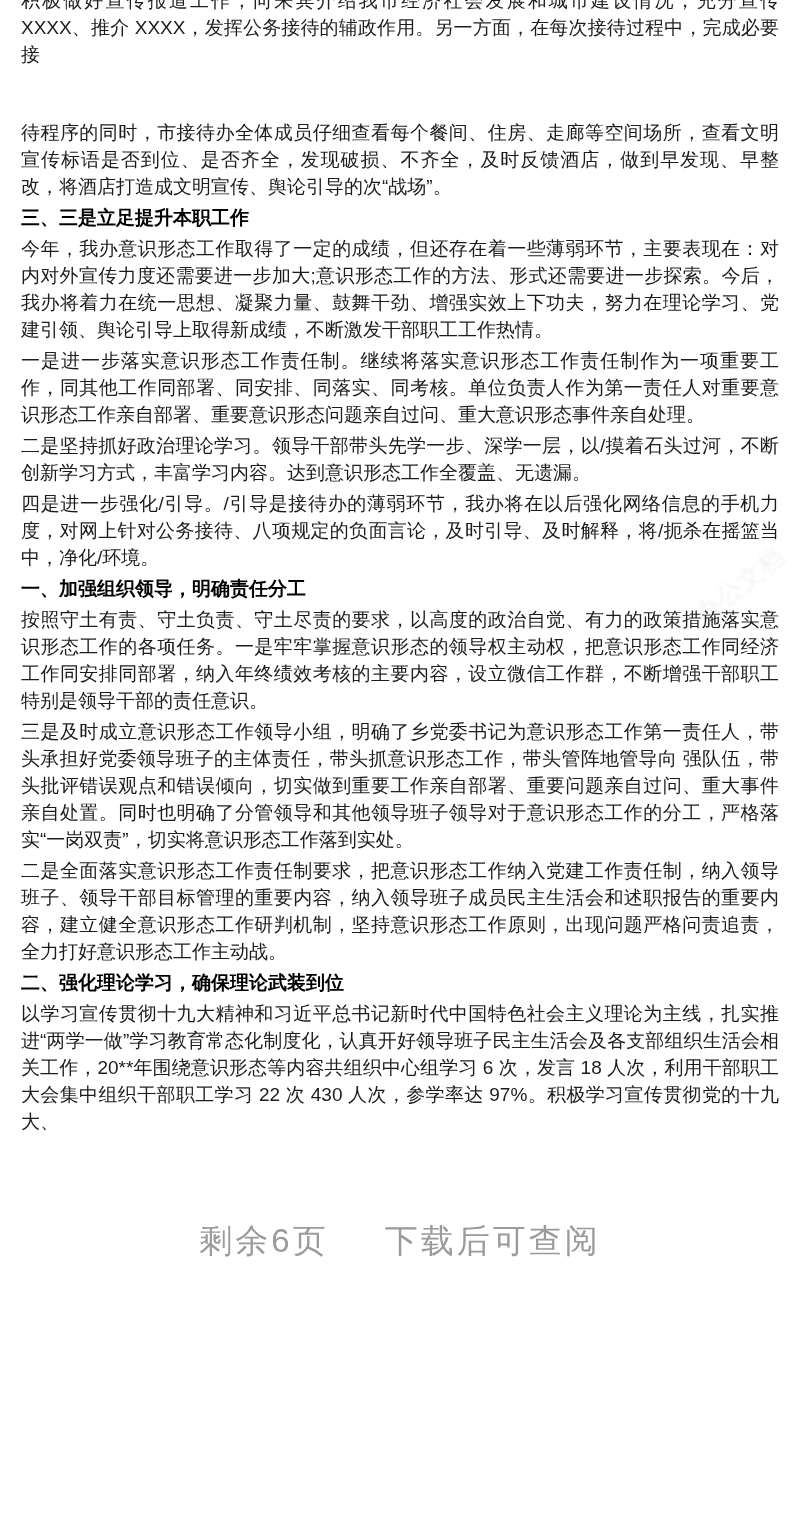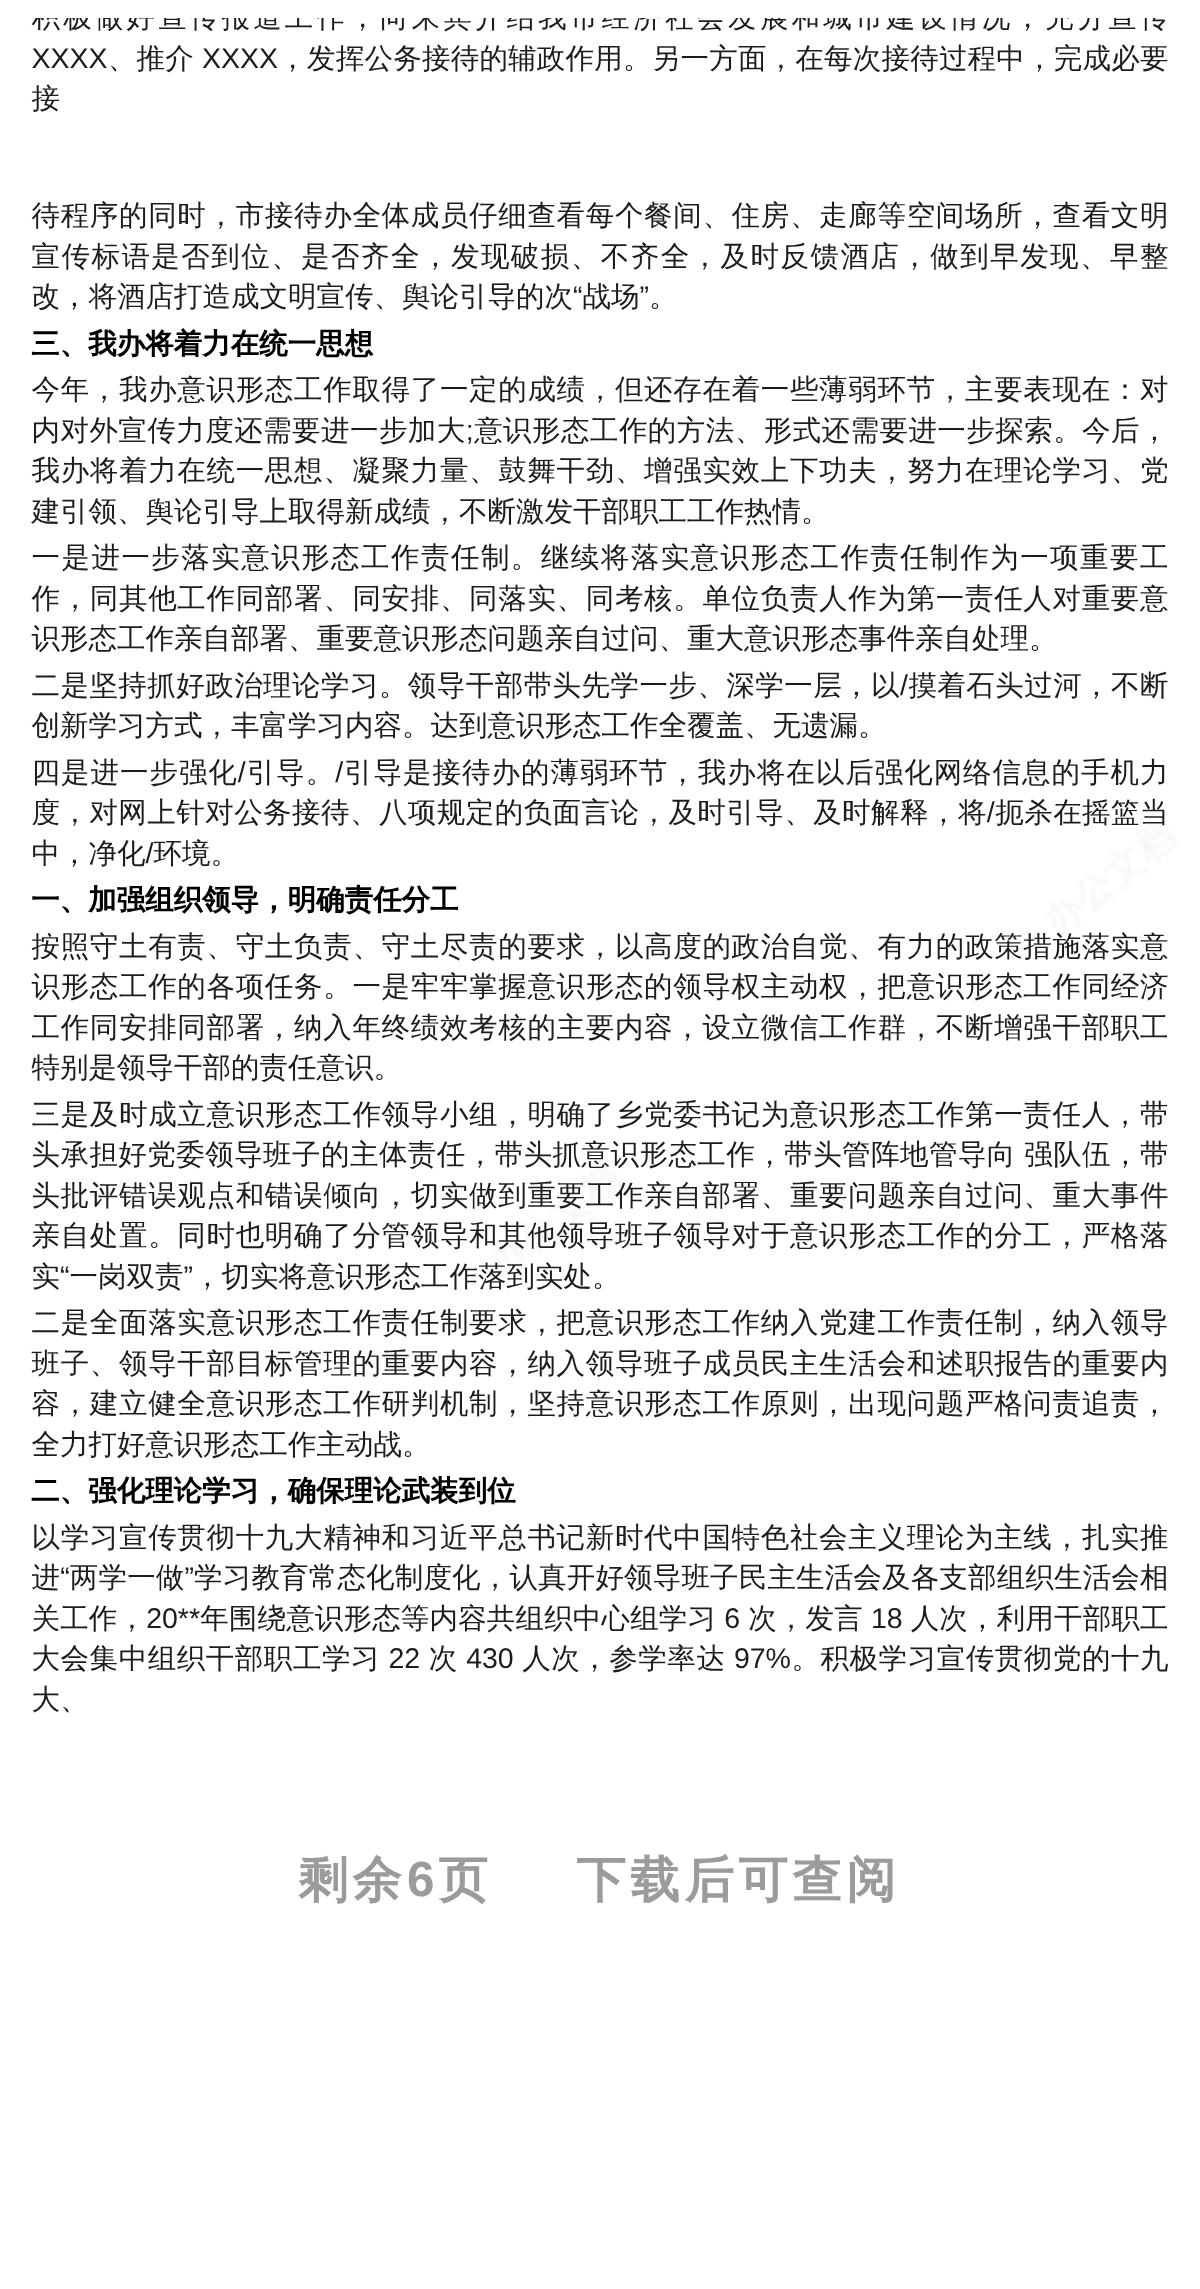--- a/index.html
+++ b/index.html
@@ -9,21 +9,21 @@
   }
   body {
     width: 800px;
     font-family: "Liberation Sans", "DejaVu Sans", sans-serif;
   }
   .doc {
     position: relative;
     width: 800px;
     height: 1526px;
     box-sizing: border-box;
-    padding: 12px 21px;
+    padding: 0 21px;
     overflow: hidden;
     color: #1c1c1c;
     background: #ffffff;
   }
   .p {
     font-size: 19px;
     line-height: 27px;
     text-align: justify;
     margin: 0 0 4px 0;
     word-break: break-all;
@@ -47,21 +47,21 @@
   }
   .page-gap {
     height: 47px;
   }
   .footer {
     margin-top: 84px;
     display: flex;
     justify-content: center;
     gap: 56px;
     font-size: 33px;
-    font-weight: bold;
+    font-weight: normal;
     color: #9b9b9b;
     letter-spacing: 3px;
   }
   .wm {
     position: absolute;
     font-size: 26px;
     color: #8a93a8;
     opacity: 0.10;
     transform: rotate(-38deg);
     filter: blur(1px);
@@ -80,21 +80,21 @@
   <div class="wm wm-2">办公文档</div>
 
   <div class="top-clip">
     <p class="p stretch">积极做好宣传报道工作，向来宾介绍我市经济社会发展和城市建设情况，充分宣传</p>
   </div>
   <p class="p stretch">XXXX、推介 XXXX，发挥公务接待的辅政作用。另一方面，在每次接待过程中，完成必要接</p>
 
   <div class="page-gap"></div>
 
   <p class="p">待程序的同时，市接待办全体成员仔细查看每个餐间、住房、走廊等空间场所，查看文明宣传标语是否到位、是否齐全，发现破损、不齐全，及时反馈酒店，做到早发现、早整改，将酒店打造成文明宣传、舆论引导的次“战场”。</p>
-  <h3 class="h">三、我办将着力在统一思想</h3>
+  <h3 class="h">三、三是立足提升本职工作</h3>
   <p class="p">今年，我办意识形态工作取得了一定的成绩，但还存在着一些薄弱环节，主要表现在：对内对外宣传力度还需要进一步加大;意识形态工作的方法、形式还需要进一步探索。今后，我办将着力在统一思想、凝聚力量、鼓舞干劲、增强实效上下功夫，努力在理论学习、党建引领、舆论引导上取得新成绩，不断激发干部职工工作热情。</p>
   <p class="p">一是进一步落实意识形态工作责任制。继续将落实意识形态工作责任制作为一项重要工作，同其他工作同部署、同安排、同落实、同考核。单位负责人作为第一责任人对重要意识形态工作亲自部署、重要意识形态问题亲自过问、重大意识形态事件亲自处理。</p>
   <p class="p">二是坚持抓好政治理论学习。领导干部带头先学一步、深学一层，以/摸着石头过河，不断创新学习方式，丰富学习内容。达到意识形态工作全覆盖、无遗漏。</p>
   <p class="p">四是进一步强化/引导。/引导是接待办的薄弱环节，我办将在以后强化网络信息的手机力度，对网上针对公务接待、八项规定的负面言论，及时引导、及时解释，将/扼杀在摇篮当中，净化/环境。</p>
   <h3 class="h">一、加强组织领导，明确责任分工</h3>
   <p class="p">按照守土有责、守土负责、守土尽责的要求，以高度的政治自觉、有力的政策措施落实意识形态工作的各项任务。一是牢牢掌握意识形态的领导权主动权，把意识形态工作同经济工作同安排同部署，纳入年终绩效考核的主要内容，设立微信工作群，不断增强干部职工特别是领导干部的责任意识。</p>
   <p class="p">三是及时成立意识形态工作领导小组，明确了乡党委书记为意识形态工作第一责任人，带头承担好党委领导班子的主体责任，带头抓意识形态工作，带头管阵地管导向 强队伍，带头批评错误观点和错误倾向，切实做到重要工作亲自部署、重要问题亲自过问、重大事件亲自处置。同时也明确了分管领导和其他领导班子领导对于意识形态工作的分工，严格落实“一岗双责”，切实将意识形态工作落到实处。</p>
   <p class="p">二是全面落实意识形态工作责任制要求，把意识形态工作纳入党建工作责任制，纳入领导班子、领导干部目标管理的重要内容，纳入领导班子成员民主生活会和述职报告的重要内容，建立健全意识形态工作研判机制，坚持意识形态工作原则，出现问题严格问责追责，全力打好意识形态工作主动战。</p>
   <h3 class="h">二、强化理论学习，确保理论武装到位</h3>
   <p class="p">以学习宣传贯彻十九大精神和习近平总书记新时代中国特色社会主义理论为主线，扎实推进“两学一做”学习教育常态化制度化，认真开好领导班子民主生活会及各支部组织生活会相关工作，20**年围绕意识形态等内容共组织中心组学习 6 次，发言 18 人次，利用干部职工大会集中组织干部职工学习 22 次 430 人次，参学率达 97%。积极学习宣传贯彻党的十九大、</p>

